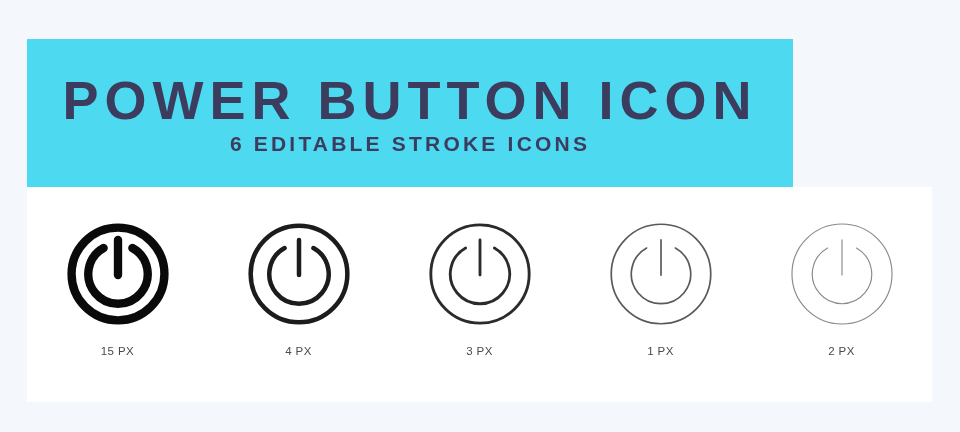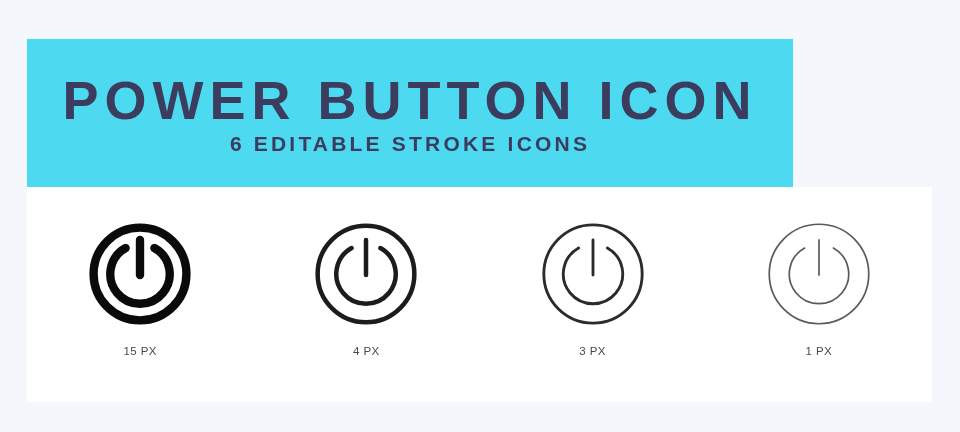--- a/index.html
+++ b/index.html
@@ -134,16 +134,24 @@
           <div class="icon-label">3 PX</div>
         </div>
         <div class="icon-cell">
           <svg class="icon-art" viewBox="0 0 100 100" fill="none" stroke="#5a5a5a" stroke-width="1.55" stroke-linecap="round">
             <circle cx="50" cy="50" r="45.225"></circle>
             <path d="M 63.09 26.39 A 27 27 0 1 1 36.91 26.39"></path>
             <line x1="50" y1="19" x2="50" y2="51"></line>
           </svg>
           <div class="icon-label">1 PX</div>
         </div>
+        <div class="icon-cell">
+          <svg class="icon-art" viewBox="0 0 100 100" fill="none" stroke="#8a8a8a" stroke-width="1.05" stroke-linecap="round">
+            <circle cx="50" cy="50" r="45.475"></circle>
+            <path d="M 63.09 26.39 A 27 27 0 1 1 36.91 26.39"></path>
+            <line x1="50" y1="19" x2="50" y2="51"></line>
+          </svg>
+          <div class="icon-label">2 PX</div>
+        </div>
       </div>
   </div>
 
 </div>
 
 </body></html>

